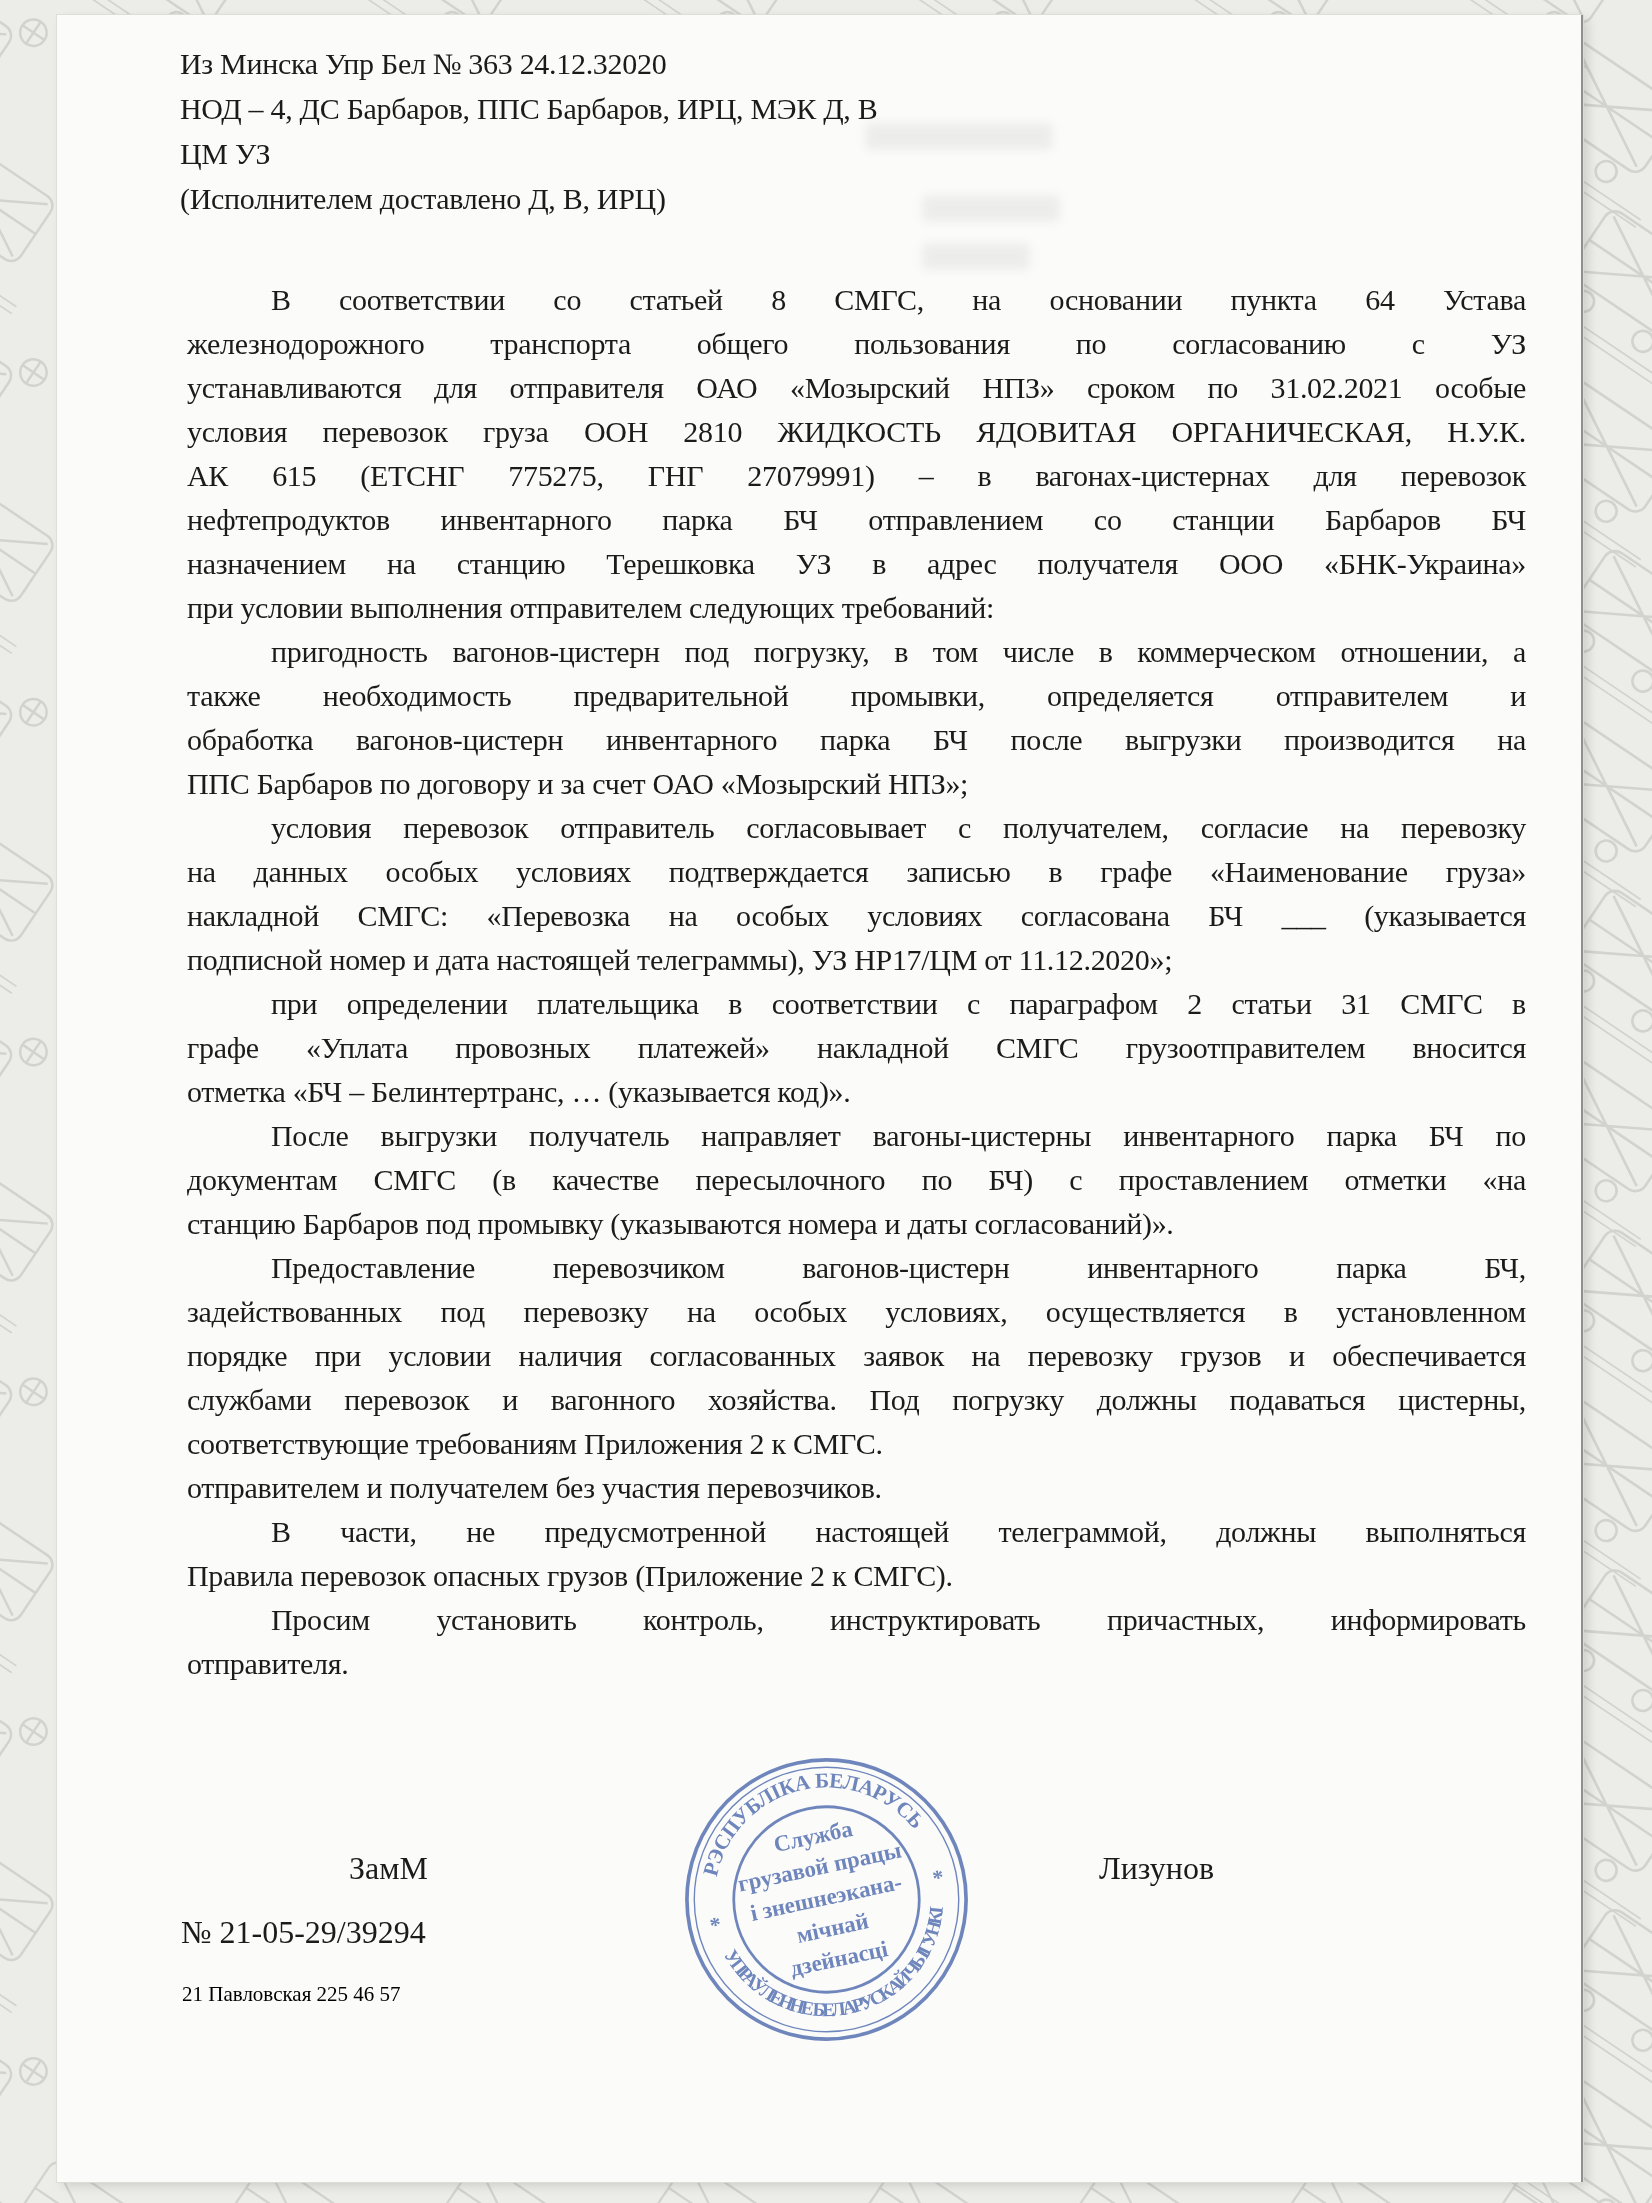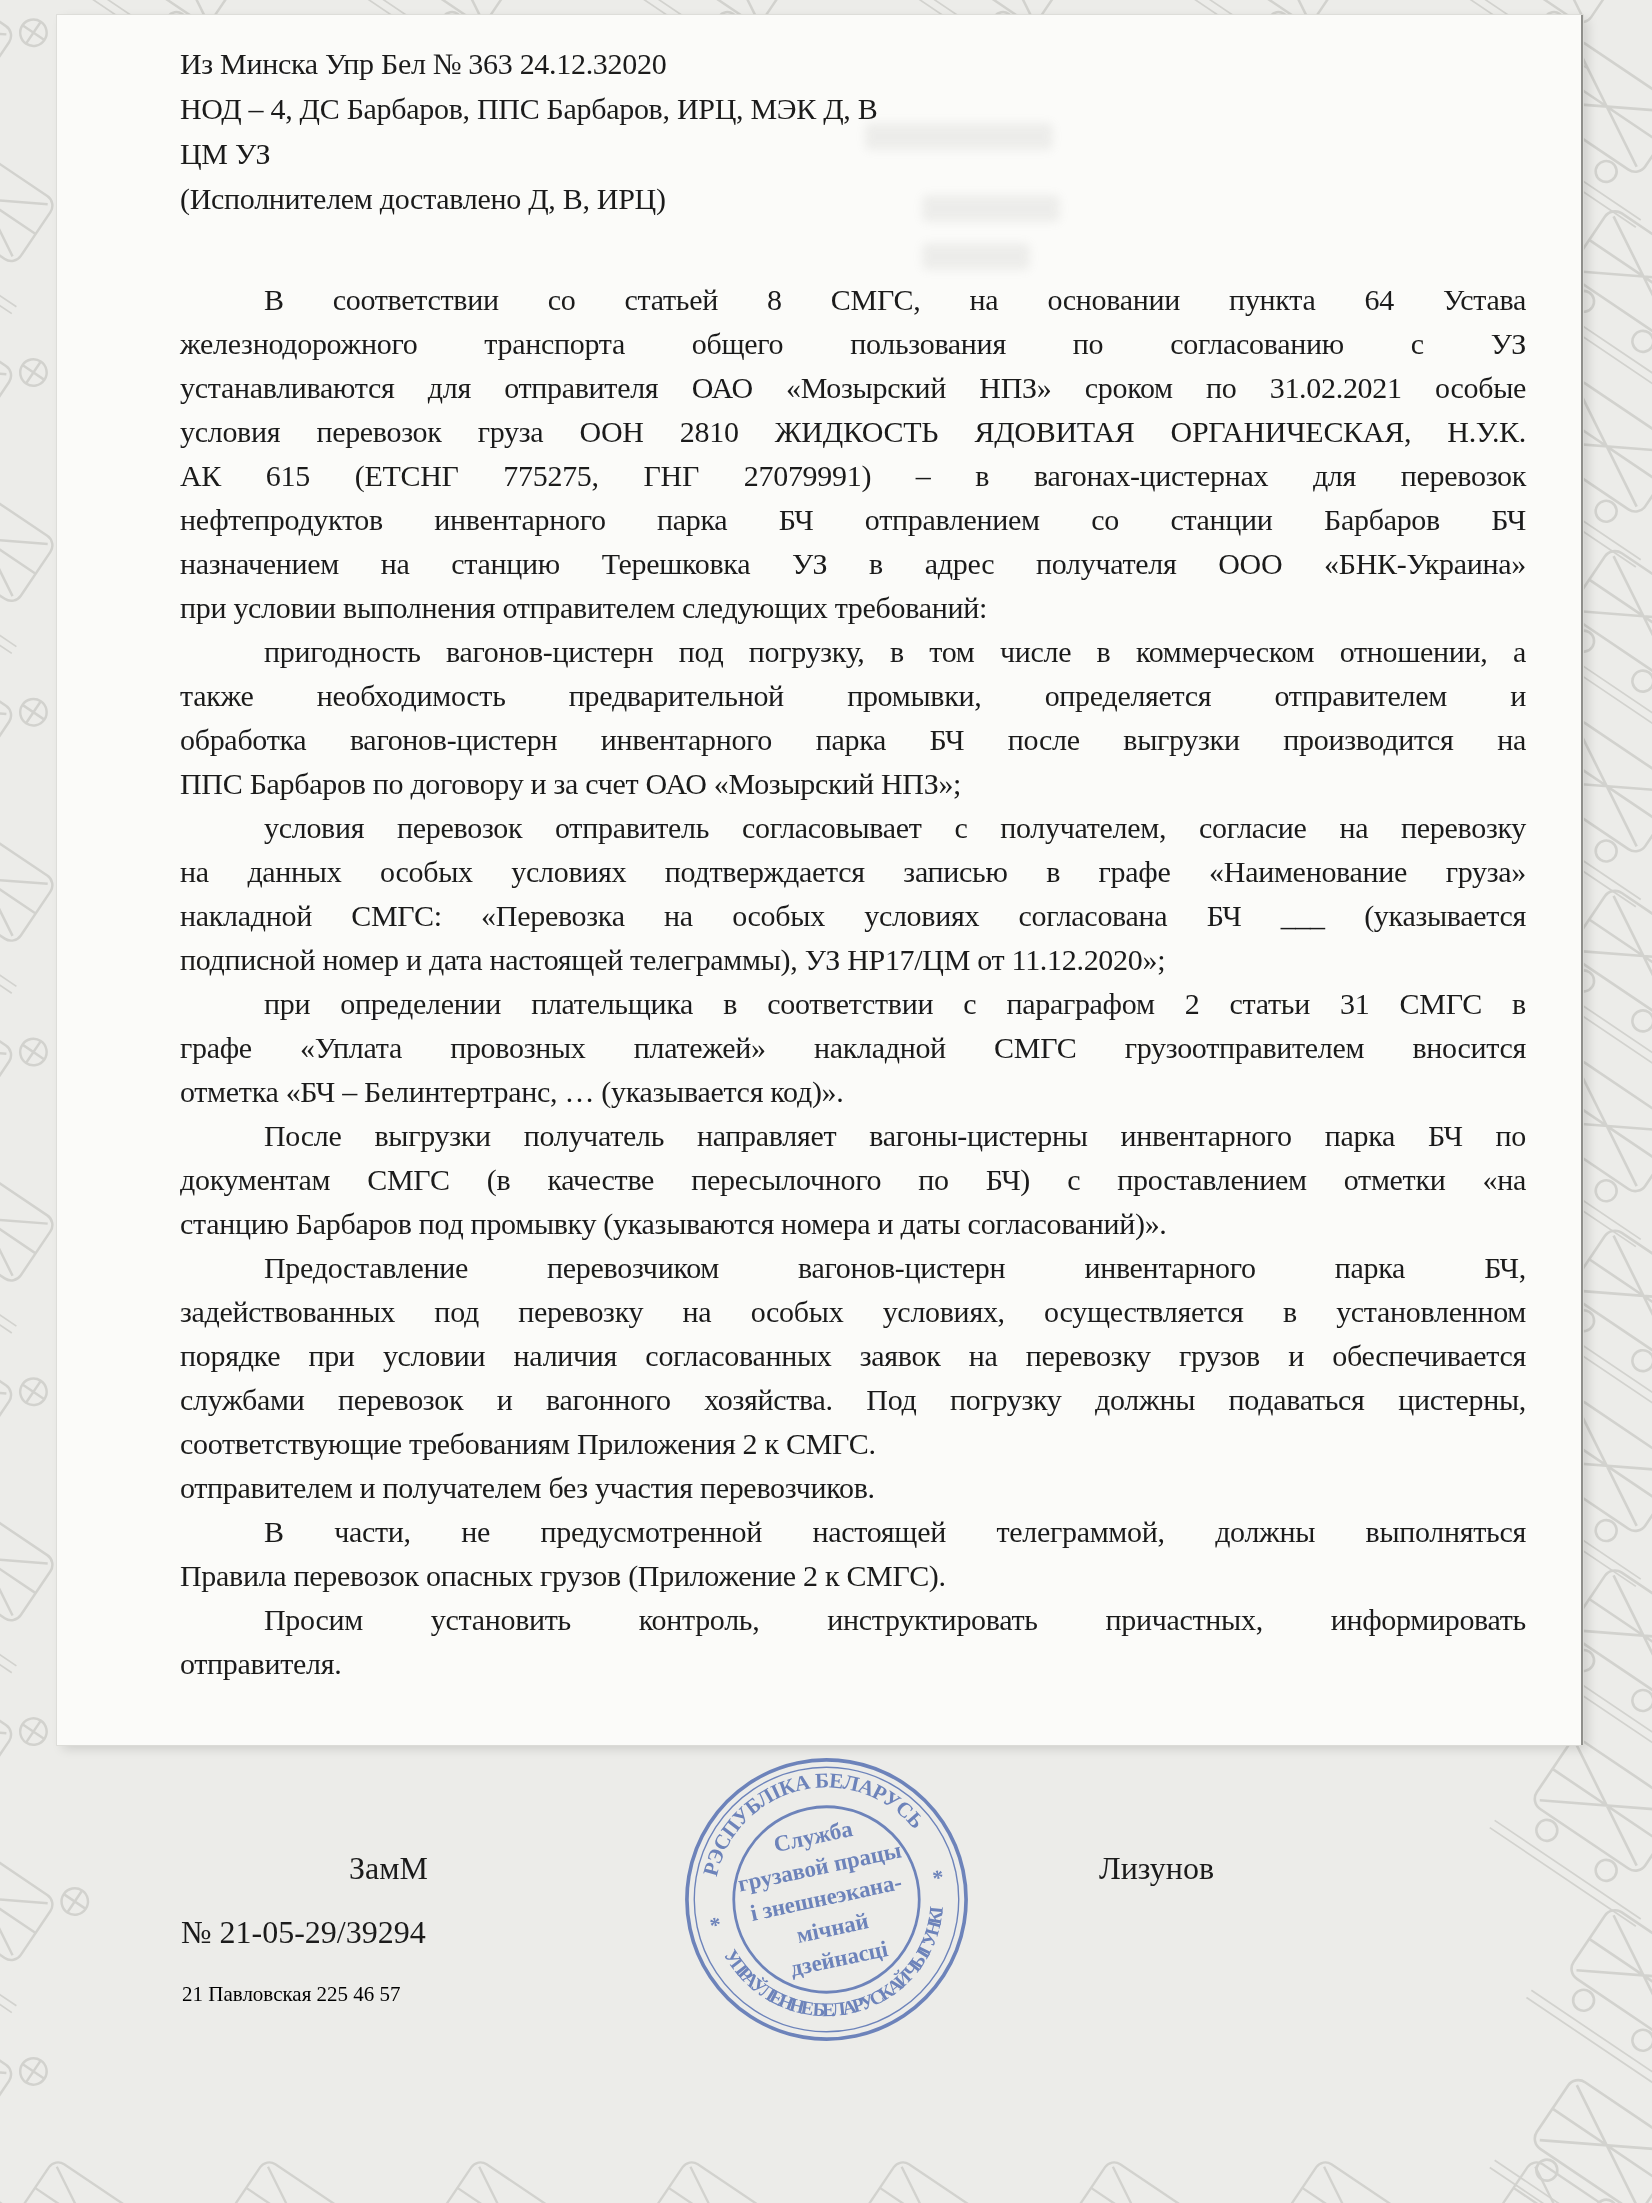--- a/index.html
+++ b/index.html
@@ -3,36 +3,36 @@
 <meta charset="utf-8">
 <style>
   html,body{margin:0;padding:0;}
   body{
     width:1653px;height:2204px;position:relative;overflow:hidden;
     background:#ecece9;
     font-family:"Liberation Serif","DejaVu Serif",serif;
   }
   #bg-pattern{position:absolute;left:0;top:0;z-index:0;}
   #page{
-    position:absolute;left:57px;top:14.7px;width:1524px;height:1730px;
+    position:absolute;left:57px;top:14.7px;width:1524px;height:2167px;
     background:#fbfbf9;z-index:1;
     border-right:2.8px solid #8f8f8b;
     box-shadow:0 0 0 0.9px #dcdcd8, 4.6px 3.7px 11px rgba(0,0,0,.14);
   }
   .ink{color:#1b1b1b;}
   #header-block{
     position:absolute;left:123px;top:26px;
     font-size:30px;line-height:45px;letter-spacing:-0.3px;white-space:nowrap;
   }
   #body-block{
     position:absolute;left:123px;top:263px;width:1346px;
     font-size:30px;line-height:44px;letter-spacing:-0.3px;
   }
   .para{margin:0;padding:0;}
-  .line{text-align:justify;text-align-last:justify;}
+  .line{text-align:justify;text-align-last:justify;margin-left:7px;}
   .line.first{padding-left:84px;}
   .line.last{text-align:justify;text-align-last:left;}
   .sig{position:absolute;font-size:32px;white-space:nowrap;}
   #sig-left{left:292px;top:1835px;}
   #sig-right{left:1042px;top:1835px;}
   #ref-number{position:absolute;left:124px;top:1899px;font-size:32px;white-space:nowrap;text-align:right;}
   #footer-note{position:absolute;left:125px;top:1967px;font-size:21px;color:#000000;white-space:nowrap;}
   #stamp{position:absolute;left:618px;top:1733px;opacity:.84;}
   .ghost{position:absolute;background:#9a9a96;opacity:.14;filter:blur(4.6px);border-radius:5.5px;}
   .g1{left:808px;top:108px;width:188px;height:27.5px;}

